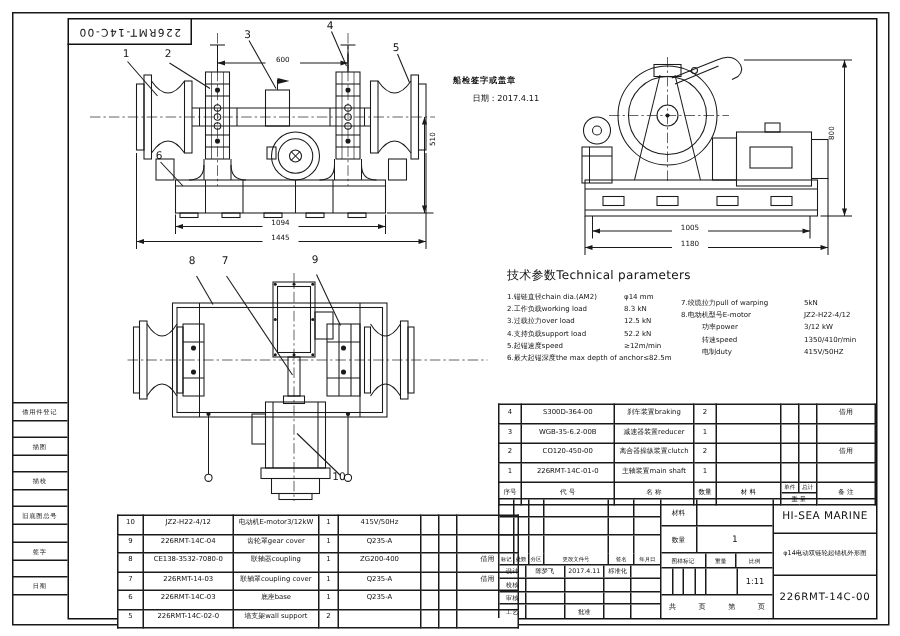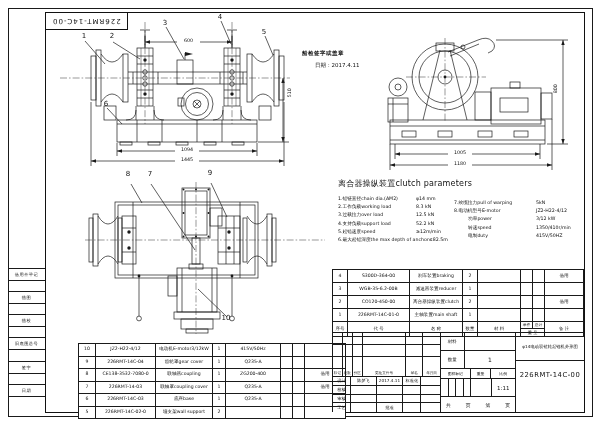--- a/index.html
+++ b/index.html
@@ -382,21 +382,21 @@
   <span class="dim d1094">1094</span>
   <span class="dim d1445">1445</span>
   <span class="dim d1005">1005</span>
   <span class="dim d1180">1180</span>
   <span class="dim d800">800</span>
 
   <div class="abs" id="stamp1">船检签字或盖章</div>
   <div class="abs" id="stamp2">日期：2017.4.11</div>
 
   <div class="abs" id="tech">
-    <div id="tech-title">离合器操纵装置clutch parameters</div>
+    <div id="tech-title">技术参数Technical parameters</div>
     <div id="tech-left">
         <div class="tp-line">
           <span class="tp-l">1.锚链直径chain dia.(AM2)</span>
           <span class="tp-v">φ14 mm</span>
         </div>
         <div class="tp-line">
           <span class="tp-l">2.工作负载working load</span>
           <span class="tp-v">8.3 kN</span>
         </div>
         <div class="tp-line">
@@ -681,18 +681,19 @@
         <div class="tb-cell" style="width:24px;font-size:5.5px">1:11</div>
       </div>
       <div class="mid-r5">
         <span>共</span>
         <span>页</span>
         <span>第</span>
         <span>页</span>
       </div>
     </div>
     <div id="tb-right">
+      <div id="tb-company">HI-SEA MARINE</div>
       <div id="tb-title">φ14电动双链轮起锚机外形图</div>
       <div id="tb-dwgno">226RMT-14C-00</div>
     </div>
   </div>
 
 </div>
 
 </body></html>

